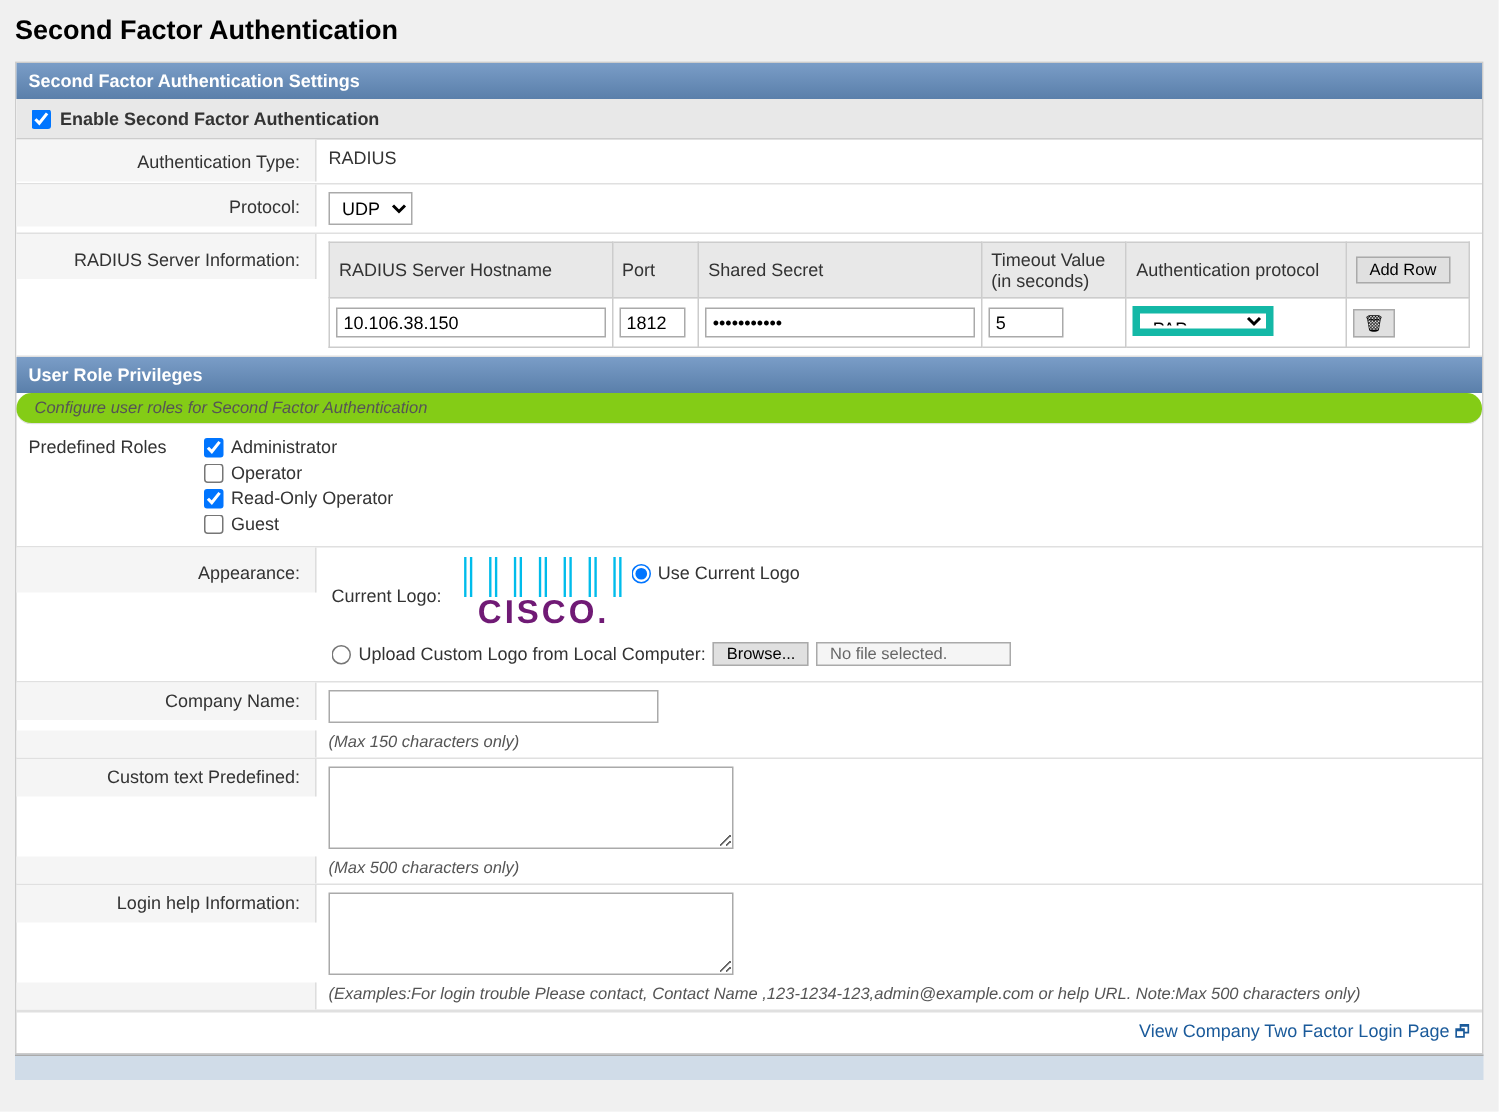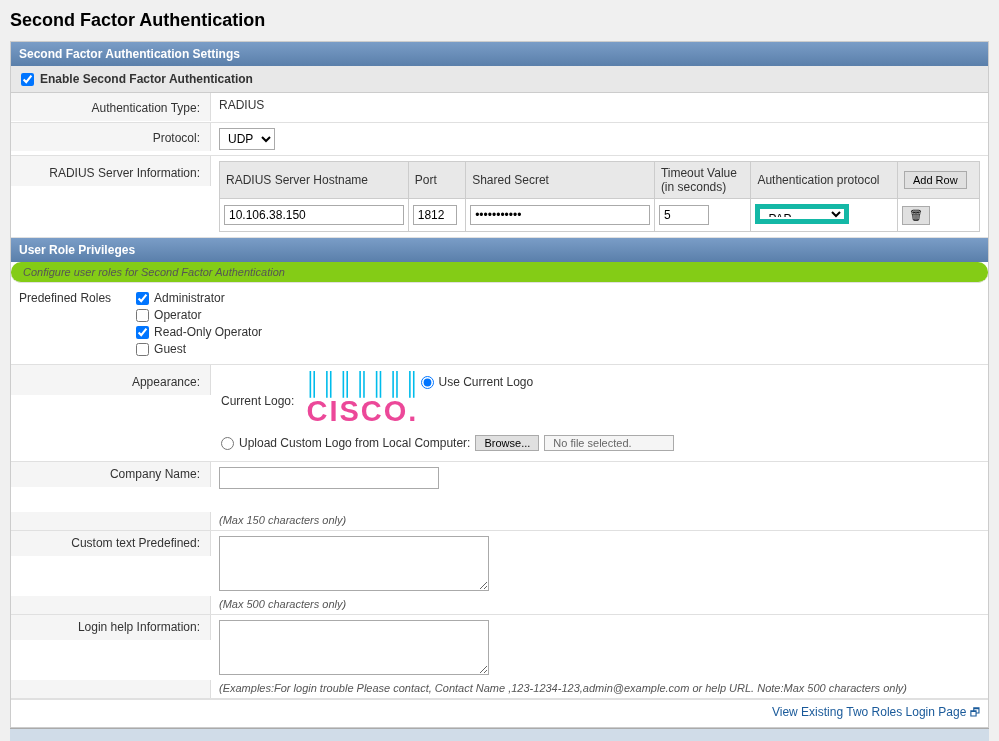--- a/index.html
+++ b/index.html
@@ -167,22 +167,22 @@
       flex-direction: column;
       align-items: center;
     }
     .cisco-bars {
       color: #00bceb;
       font-size: 22px;
       letter-spacing: 1px;
       line-height: 1;
     }
     .cisco-text {
-      color: #ec4899;
-      font-size: 29px;
+      color: #701a75;
+      font-size: 22px;
       font-weight: bold;
       font-family: Arial, sans-serif;
       letter-spacing: 2px;
     }
     .radio-row {
       display: flex;
       align-items: center;
       gap: 5px;
       font-size: 12px;
       margin: 2px 0;
@@ -394,21 +394,21 @@
           <input type="radio" name="logo-choice" id="upload-logo" style="">
           <label for="upload-logo">Upload Custom Logo from Local Computer:</label>
           <div class="browse-area">
             <button class="browse-btn">Browse...</button>
             <span class="no-file-label">No file selected.</span>
           </div>
         </div>
       </div>
     </div>
 
-    <div class="form-row" style="flex-direction:column; align-items:stretch;gap:18px;">
+    <div class="form-row" style="flex-direction:column; align-items:stretch;">
       <div style="display:flex; align-items:flex-start;">
         <div class="form-label" style="padding-top:5px;">Company Name:</div>
         <div class="form-value">
           <input type="text" class="company-name-input" value="" style="">
         </div>
       </div>
       <div style="display:flex;">
         <div style="width:200px; min-width:200px; background:#f5f5f5; border-right:1px solid #ddd;"></div>
         <span class="char-hint">(Max 150 characters only)</span>
       </div>
@@ -434,21 +434,21 @@
           <textarea class="login-help-textarea" style=""></textarea>
         </div>
       </div>
       <div style="display:flex;">
         <div style="width:200px; min-width:200px; background:#f5f5f5; border-right:1px solid #ddd;"></div>
         <span class="login-help-hint">(Examples:For login trouble Please contact, Contact Name ,123-1234-123,admin@example.com or help URL. Note:Max 500 characters only)</span>
       </div>
     </div>
 
     <div class="view-link-row">
-      <a href="#">View Existing Two Roles Login Page</a>
+      <a href="#">View Company Two Factor Login Page</a>
       <span style="font-size:11px;"> 🗗</span>
     </div>
 
   </div>
 
   <div class="footer-bar">
     
     
   </div>
 

